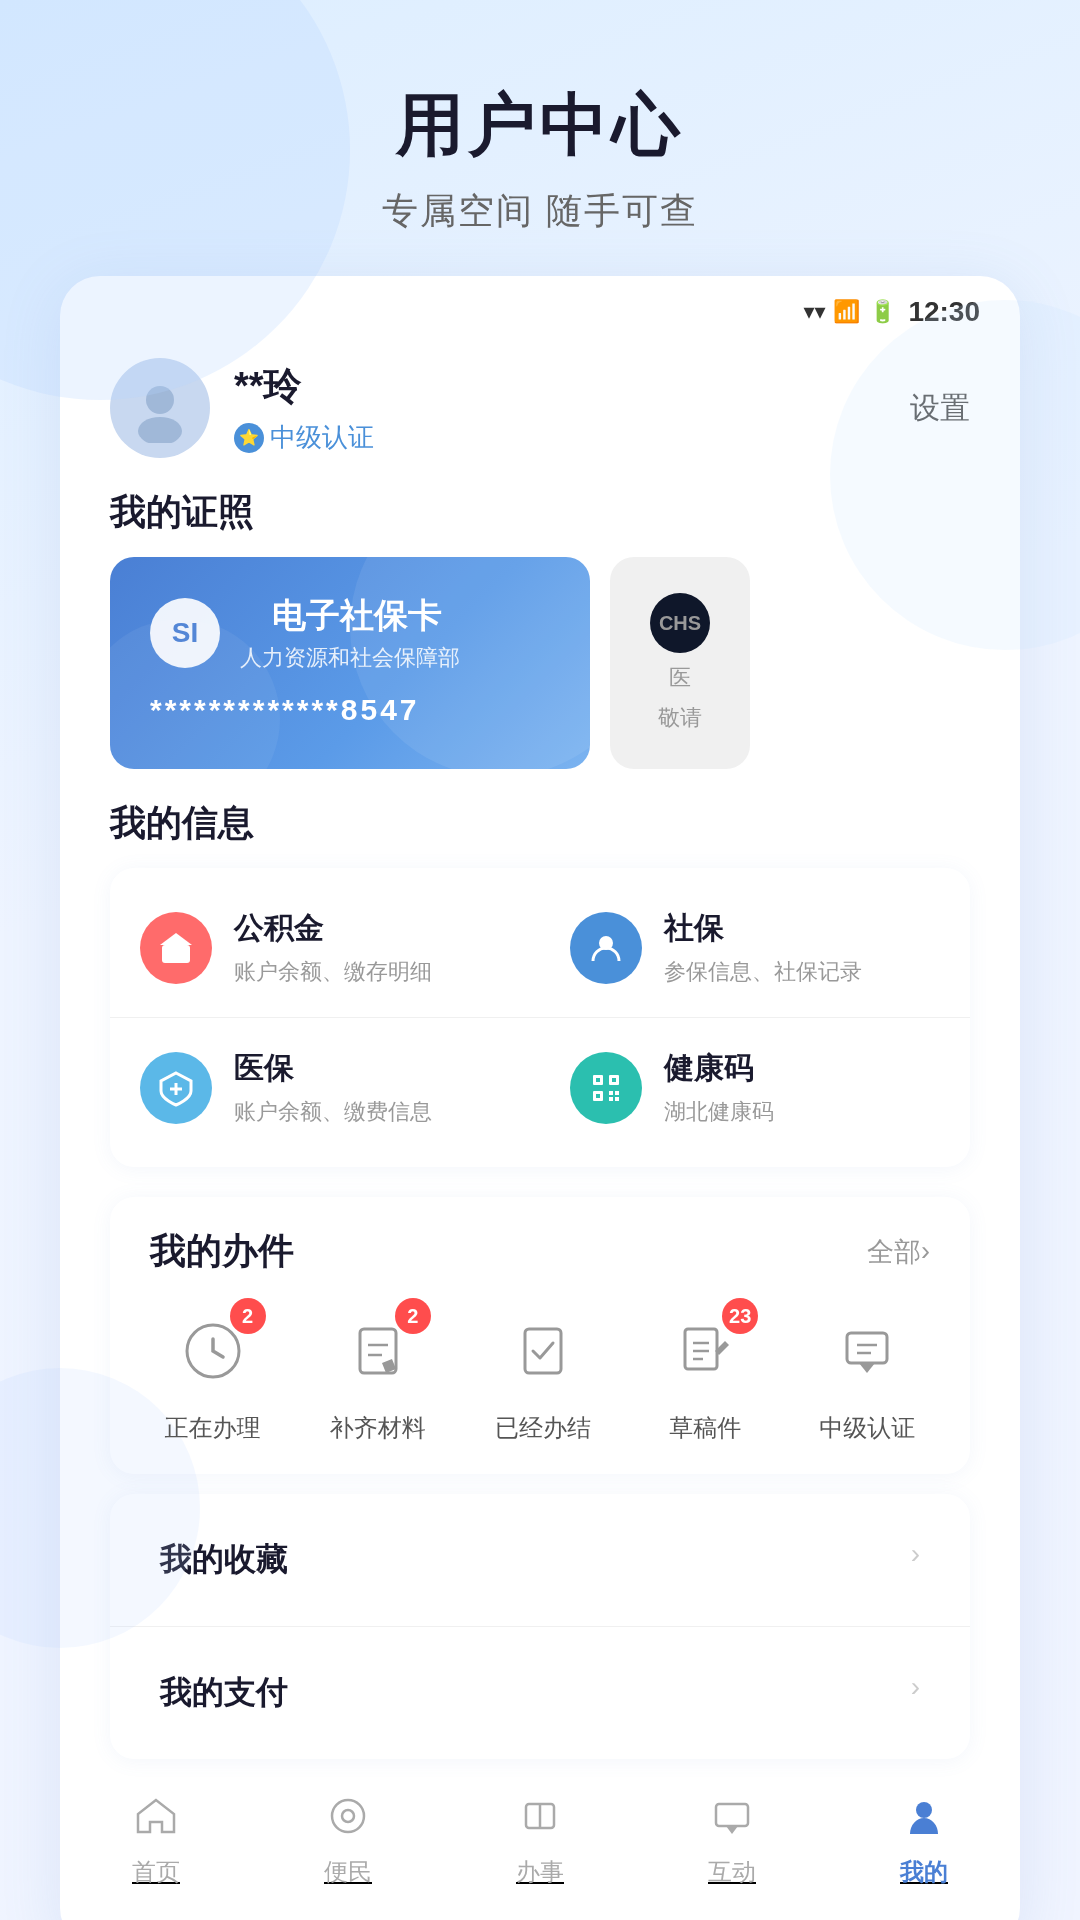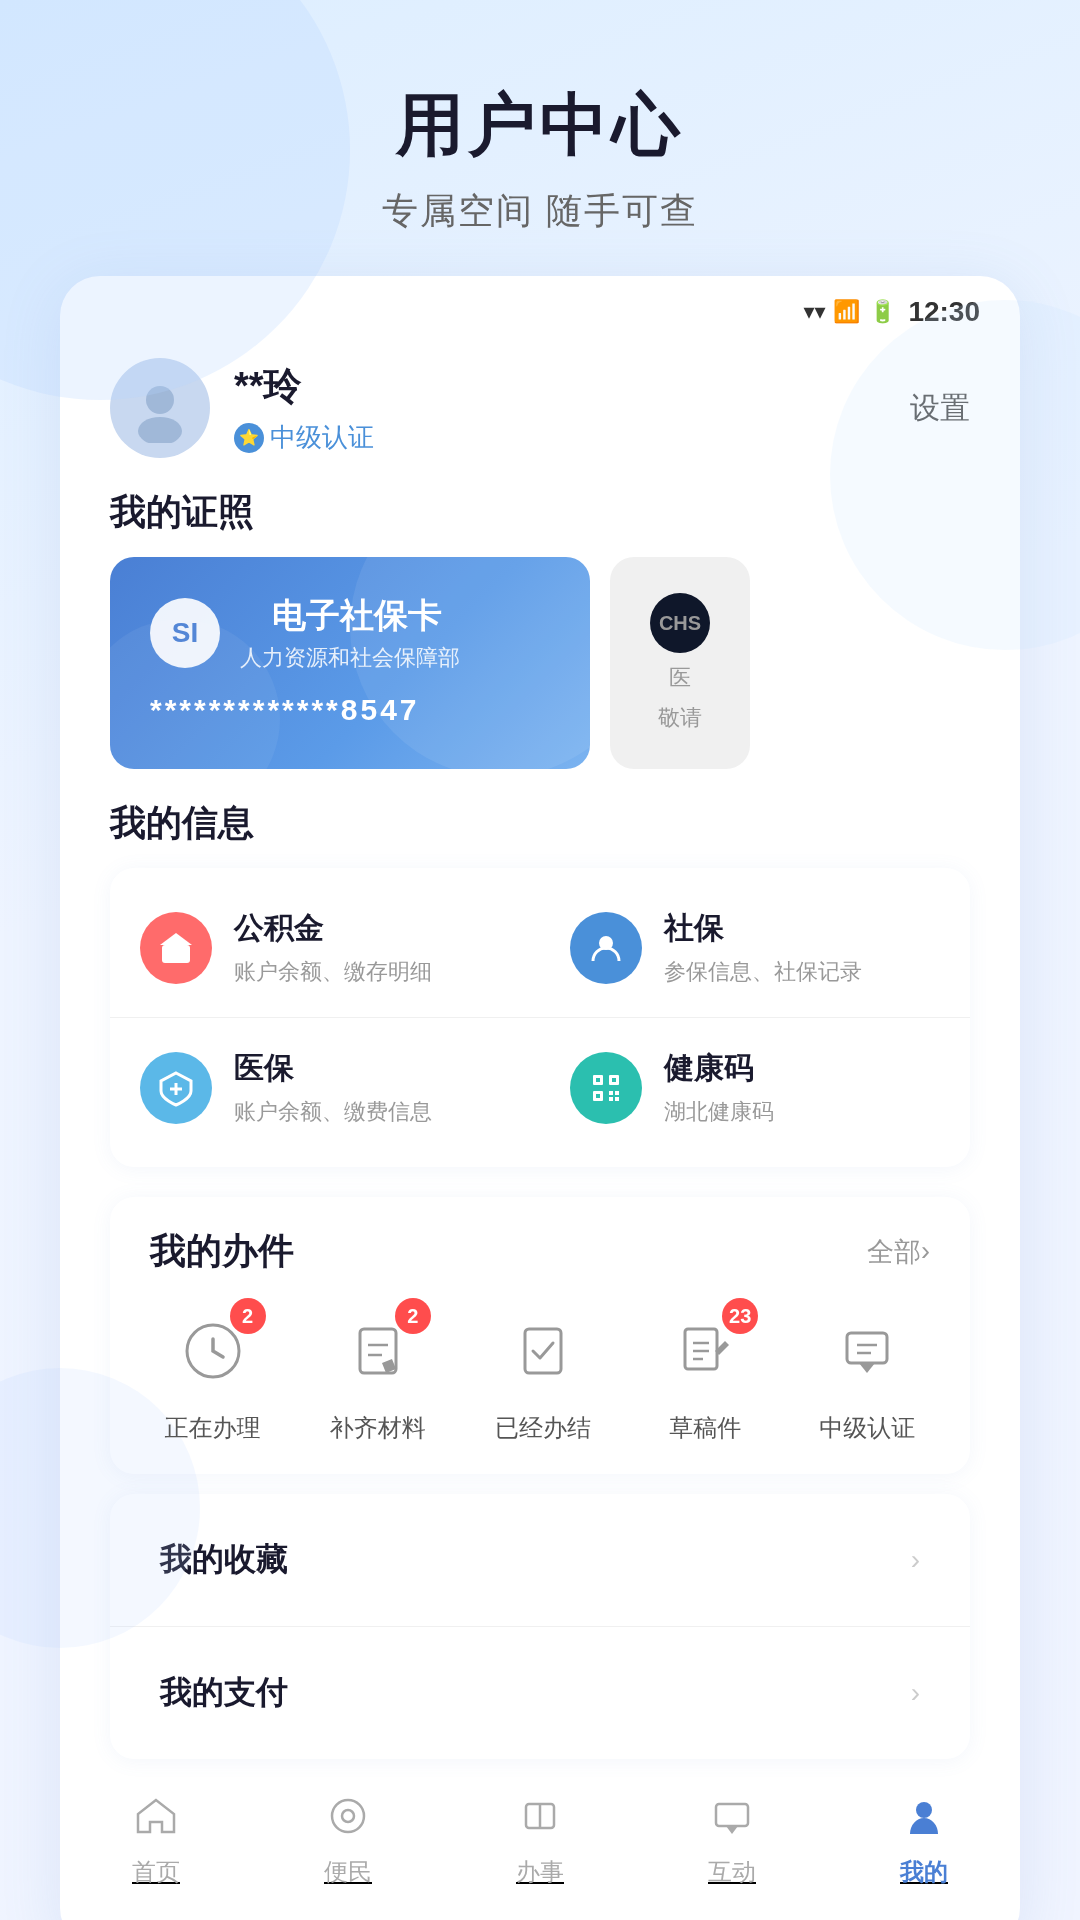--- a/index.html
+++ b/index.html
@@ -377,21 +377,21 @@
     .list-section {
       margin: 10px 50px 15px;
       background: #fff;
       border-radius: 24px;
       box-shadow: 0 2px 20px rgba(100,140,200,0.08);
       overflow: hidden;
     }
     .list-item {
       display: flex;
       justify-content: space-between;
-      align-items: center;
+      align-items: flex-start;
       padding: 44px 50px;
       cursor: pointer;
     }
     .list-item:not(:last-child) {
       border-bottom: 1px solid #f0f0f0;
     }
     .list-item-title {
       font-size: 32px;
       font-weight: 600;
       color: #1a1a2e;

